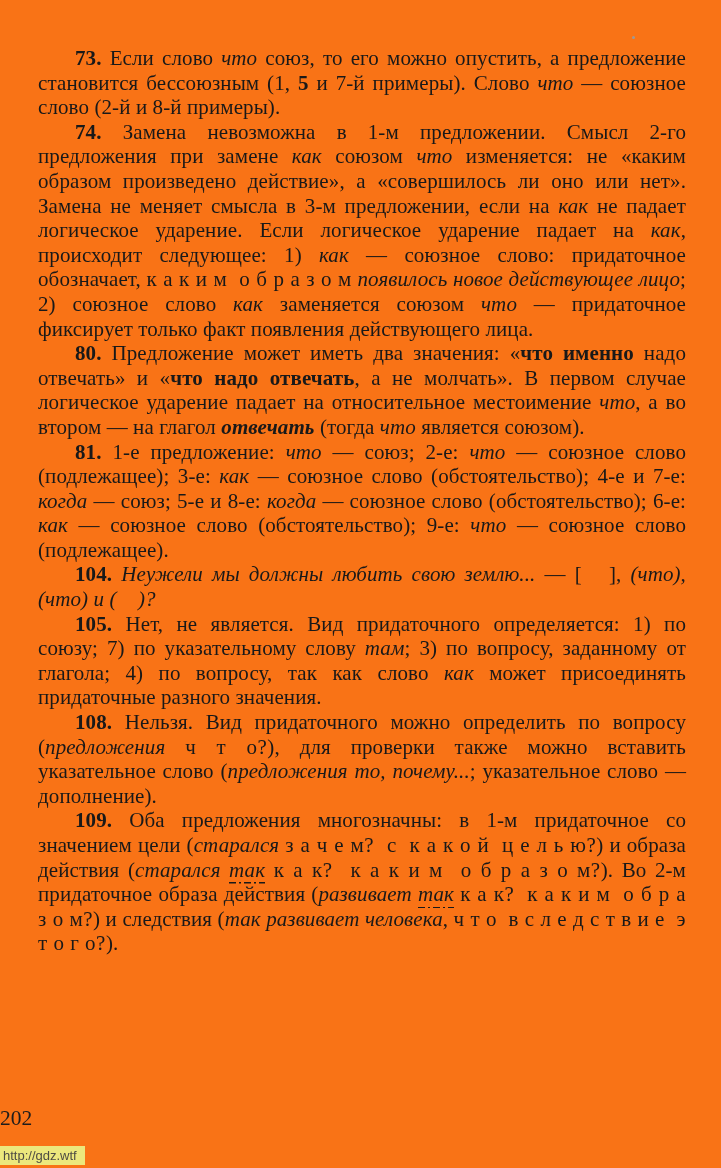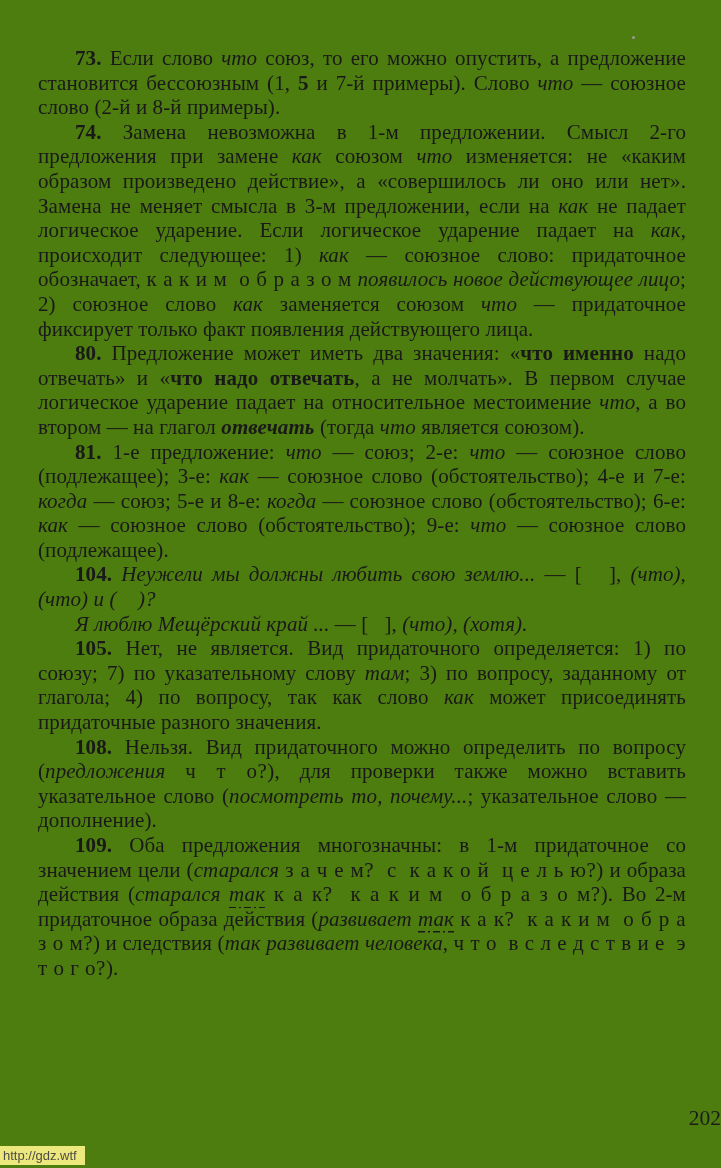--- a/index.html
+++ b/index.html
@@ -4,21 +4,21 @@
 <style>
   html, body {
     margin: 0;
     padding: 0;
     background: #e9e9e9;
   }
   .page {
     position: relative;
     width: 721px;
     height: 1168px;
-    background: #4d7c0f;
+    background: #f97316;
     overflow: hidden;
     font-family: "Liberation Serif", "DejaVu Serif", serif;
     color: #191919;
   }
   .text-block {
     position: absolute;
     left: 38px;
     top: 46px;
     width: 648px;
     font-size: 21px;
@@ -45,21 +45,21 @@
     background-repeat: no-repeat;
     background-position: left bottom;
     background-size: 100% 1.5px;
     padding-bottom: 2px;
   }
   .page-number {
     position: absolute;
     top: 1106px;
     left: 0;
     width: 100%;
-    text-align: right;
+    text-align: left;
     font-size: 21.5px;
     color: #1c1c1c;
   }
   .watermark {
     position: absolute;
     left: 0;
     bottom: 3px;
     background: #ece87d;
     color: #4e4c43;
     font-family: "Liberation Sans", "DejaVu Sans", sans-serif;
@@ -80,21 +80,20 @@
 </head>
 <body>
 
 <div class="page">
   <div class="text-block">
       <p class="para"><span class="run-b">73.</span><span> Если слово </span><span class="run-i">что</span><span> союз, то его можно опустить, а предложение становится бессоюзным (1, </span><span class="run-b">5</span><span> и 7-й примеры). Слово </span><span class="run-i">что</span><span> — союзное слово (2-й и 8-й примеры).</span></p>
       <p class="para"><span class="run-b">74.</span><span> Замена невозможна в 1-м предложении. Смысл 2-го предложения при замене </span><span class="run-i">как</span><span> союзом </span><span class="run-i">что</span><span> изменяется: не «каким образом произведено действие», а «совершилось ли оно или нет». Замена не меняет смысла в 3-м предложении, если на </span><span class="run-i">как</span><span> не падает логическое ударение. Если логическое ударение падает на </span><span class="run-i">как</span><span>, происходит следующее: 1) </span><span class="run-i">как</span><span> — союзное слово: придаточное обозначает, </span><span class="run-sp">к а к и м&nbsp; о б р а з о м</span><span> </span><span class="run-i">появилось новое действующее лицо</span><span>; 2) союзное слово </span><span class="run-i">как</span><span> заменяется союзом </span><span class="run-i">что</span><span> — придаточное фиксирует только факт появления действующего лица.</span></p>
       <p class="para"><span class="run-b">80.</span><span> Предложение может иметь два значения: «</span><span class="run-b">что именно</span><span> надо отвечать» и «</span><span class="run-b">что надо отвечать</span><span>, а не молчать». В первом случае логическое ударение падает на относительное местоимение </span><span class="run-i">что</span><span>, а во втором — на глагол </span><span class="run-bi">отвечать</span><span> (тогда </span><span class="run-i">что</span><span> является союзом).</span></p>
       <p class="para"><span class="run-b">81.</span><span> 1-е предложение: </span><span class="run-i">что</span><span> — союз; 2-е: </span><span class="run-i">что</span><span> — союзное слово (подлежащее); 3-е: </span><span class="run-i">как</span><span> — союзное слово (обстоятельство); 4-е и 7-е: </span><span class="run-i">когда</span><span> — союз; 5-е и 8-е: </span><span class="run-i">когда</span><span> — союзное слово (обстоятельство); 6-е: </span><span class="run-i">как</span><span> — союзное слово (обстоятельство); 9-е: </span><span class="run-i">что</span><span> — союзное слово (подлежащее).</span></p>
       <p class="para"><span class="run-b">104.</span><span> </span><span class="run-i">Неужели мы должны любить свою землю...</span><span> — [&nbsp;&nbsp;&nbsp;], </span><span class="run-i">(что), (что) и (&nbsp;&nbsp;&nbsp;&nbsp;)?</span></p>
-      <p class="para"><span class="run-i">Я люблю Мещёрский край ...</span><span> — [&nbsp;&nbsp;&nbsp;], </span><span class="run-i">(что), (хотя).</span></p>
       <p class="para"><span class="run-b">105.</span><span> Нет, не является. Вид придаточного определяется: 1) по союзу; 7) по указательному слову </span><span class="run-i">там</span><span>; 3) по вопросу, заданному от глагола; 4) по вопросу, так как слово </span><span class="run-i">как</span><span> может присоединять придаточные разного значения.</span></p>
-      <p class="para"><span class="run-b">108.</span><span> Нельзя. Вид придаточного можно определить по вопросу (</span><span class="run-i">предложения</span><span> </span><span class="run-sp">ч т о?</span><span>), для проверки также можно вставить указательное слово (</span><span class="run-i">посмотреть то, почему...</span><span>; указательное слово — дополнение).</span></p>
+      <p class="para"><span class="run-b">108.</span><span> Нельзя. Вид придаточного можно определить по вопросу (</span><span class="run-i">предложения</span><span> </span><span class="run-sp">ч т о?</span><span>), для проверки также можно вставить указательное слово (</span><span class="run-i">предложения то, почему...</span><span>; указательное слово — дополнение).</span></p>
       <p class="para"><span class="run-b">109.</span><span> Оба предложения многозначны: в 1-м придаточное со значением цели (</span><span class="run-i">старался</span><span> </span><span class="run-sp">з а ч е м?&nbsp; с&nbsp; к а к о й&nbsp; ц е л ь ю?</span><span>) и образа действия (</span><span class="run-i">старался</span><span> </span><span class="run-iu">так</span><span> </span><span class="run-sp">к а к?&nbsp; к а к и м&nbsp; о б р а з о м?</span><span>). Во 2-м придаточное образа действия (</span><span class="run-i">развивает</span><span> </span><span class="run-iu">так</span><span> </span><span class="run-sp">к а к?&nbsp; к а к и м&nbsp; о б р а з о м?</span><span>) и следствия (</span><span class="run-i">так развивает человека</span><span>, </span><span class="run-sp">ч т о&nbsp; в с л е д с т в и е&nbsp; э т о г о?</span><span>).</span></p>
     </div>
   <div class="page-number">202</div>
   <div class="watermark">http://gdz.wtf</div>
   <div class="speck"></div>
 </div>
 
 </body></html>

